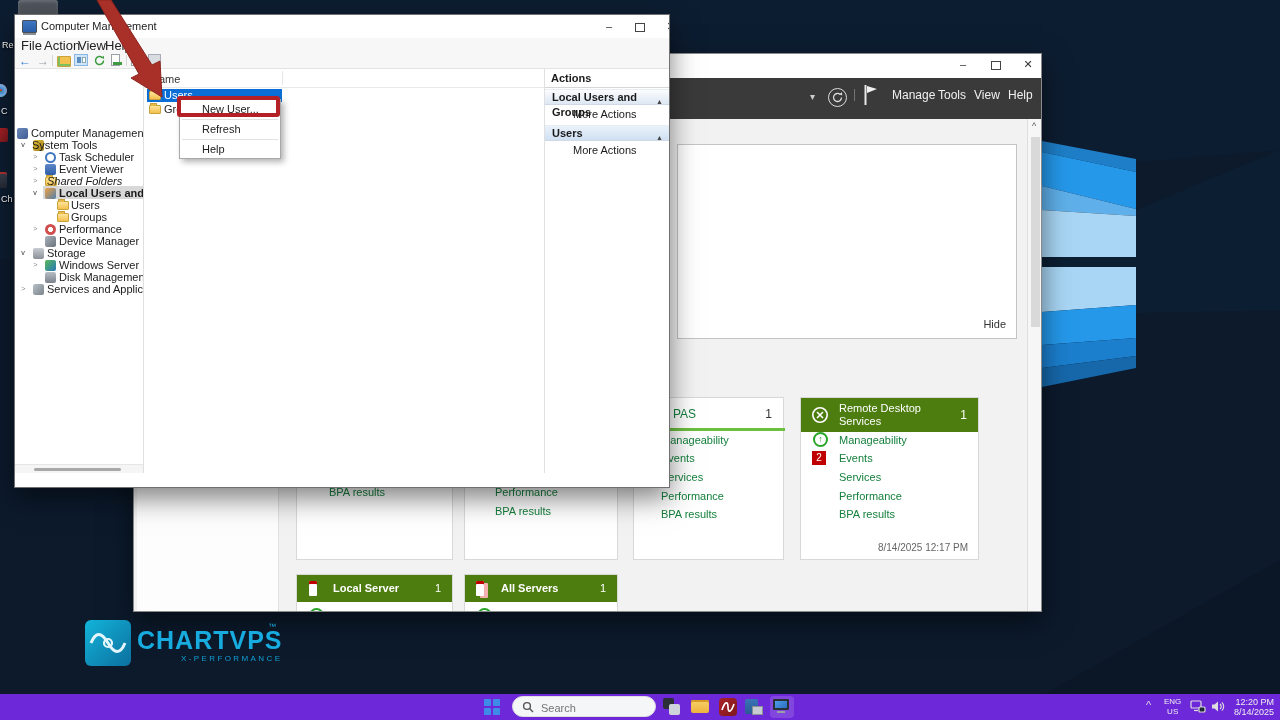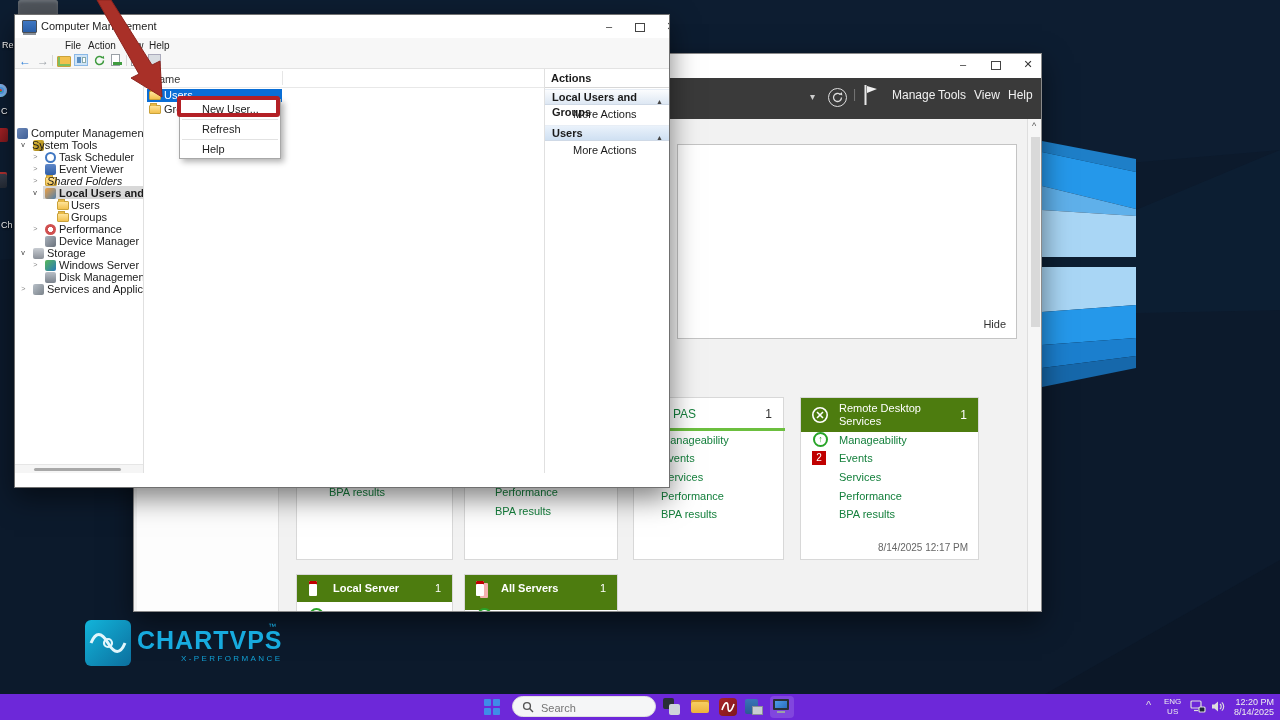--- a/index.html
+++ b/index.html
@@ -2,21 +2,21 @@
 <html><head>
 <meta charset="utf-8">
 <style>
   html,body{margin:0;padding:0;background:#000;}
   #screen{position:relative;width:1280px;height:720px;overflow:hidden;
     font-family:"Liberation Sans",sans-serif;background:#0c1a2c;color:#222;}
   .a{position:absolute;}
   .win{box-sizing:border-box;border:1px solid #7a7a7a;box-shadow:0 10px 26px rgba(0,0,0,.5);overflow:hidden;background:#fff;}
   .cap{width:30px;height:18px;text-align:center;line-height:17px;font-size:11px;color:#333;}
   .maxbox{display:inline-block;width:8px;height:7px;border:1px solid #444;margin-top:5px;}
-  .mi{font-size:10px;color:#222;padding:0 4px;line-height:15px;margin-left:44px;}
+  .mi{font-size:13px;color:#222;padding:0 4px;line-height:15px;}
   .trow{height:12px;line-height:12px;font-size:11px;white-space:nowrap;color:#1a1a1a;}
   .exp{position:absolute;font-size:8px;color:#888;transform:scale(.9,1);}
   .expv{color:#333;}
   .ti{position:absolute;width:11px;height:11px;border-radius:2px;}
   .fol{position:absolute;width:12px;height:9px;background:linear-gradient(180deg,#ffe49a,#f2c14e);border:1px solid #caa23a;border-radius:1px;box-sizing:border-box;}
   .fol:before{content:"";position:absolute;left:0;top:-3px;width:5px;height:2px;background:#e8b945;border:1px solid #caa23a;border-bottom:none;}
   .ctxitem{height:19px;line-height:19px;padding-left:22px;font-size:11px;color:#222;}
   .ctxsep{height:1px;background:#e2e2e2;margin:0 2px;}
   .asec{box-sizing:border-box;height:16px;background:linear-gradient(180deg,#fbfcfe,#dde7f3);border-top:1px solid #e8eef6;border-bottom:1px solid #cfd9e6;font-size:11px;font-weight:bold;line-height:15px;padding-left:7px;color:#1a1a1a;}
   .aitem{height:16px;font-size:11px;line-height:16px;padding-left:28px;color:#1a1a1a;}
@@ -53,21 +53,21 @@
       <polygon points="1042,345 1136,338 1136,356 1042,368" fill="#1b7fce"></polygon>
       <polygon points="1042,368 1136,356 1136,368 1042,387" fill="#1668ab"></polygon>
     </g>
   </svg>
 
   <div class="dlab" style="left:2px;top:40px">Re</div>
   <div class="a" style="left:-6px;top:84px;width:13px;height:13px;border-radius:50%;background:conic-gradient(#e04030 0 120deg,#30a040 120deg 240deg,#f2c020 240deg 360deg);box-shadow:inset 0 0 0 3px rgba(255,255,255,.25), inset 0 0 0 5px #4f9be8;"></div>
   <div class="dlab" style="left:1px;top:106px">C</div>
   <div class="a" style="left:-4px;top:128px;width:12px;height:14px;background:linear-gradient(135deg,#b02428,#7e181d);border-radius:2px;"></div>
   <div class="a" style="left:-5px;top:172px;width:12px;height:16px;background:linear-gradient(180deg,#3a4250,#252b36);border-radius:2px;box-shadow:inset 0 2px 0 #b03030;"></div>
-  <div class="dlab" style="left:1px;top:220px">Ch</div>
+  <div class="dlab" style="left:1px;top:194px">Ch</div>
 
   <div class="a" style="left:18px;top:0;width:40px;height:14px;background:#50555c;border-radius:3px 3px 0 0;box-shadow:inset 0 2px 3px #6a7077;"></div>
 
   <div class="a win" style="left:133px;top:53px;width:909px;height:559px;border-color:#8a8a8a;">
 
     <div class="a" style="left:0;top:0;width:909px;height:24px;background:#fff;border-bottom:1px solid #e6e6e6;"></div>
     <div class="a cap" style="left:814px;top:2px;"><span>–</span></div>
     <div class="a cap" style="left:847px;top:2px;"><span class="maxbox"></span></div>
     <div class="a cap" style="left:879px;top:2px;"><span>✕</span></div>
 
@@ -140,21 +140,21 @@
 
     <div class="tile" style="left:162px;top:520px;width:157px;height:70px;">
       <div class="redhead" style="height:27px;">
         <span class="a" style="left:12px;top:6px;width:8px;height:15px;background:#fff;border-radius:1px;box-shadow:inset 0 3px 0 #c00000, inset 0 4px 0 #fff;"></span>
         <span class="a" style="left:36px;top:7px;font-size:11px;font-weight:bold;">Local Server</span>
         <span class="tcount" style="top:7px;color:#fff;font-size:11px;">1</span>
       </div>
       <div class="gcirc" style="left:12px;top:33px;">↑</div>
     </div>
     <div class="tile" style="left:330px;top:520px;width:154px;height:70px;">
-      <div class="redhead" style="height:35px;padding-left:33px;">
+      <div class="redhead" style="height:27px;padding-left:33px;">
         <span class="a" style="left:11px;top:6px;width:8px;height:15px;background:#fff;border-radius:1px;box-shadow:4px 2px 0 #f4b0b0, inset 0 3px 0 #c00000, inset 0 4px 0 #fff;"></span>
         <span class="a" style="left:36px;top:7px;font-size:11px;font-weight:bold;">All Servers</span>
         <span class="tcount" style="top:7px;color:#fff;font-size:11px;">1</span>
       </div>
       <div class="gcirc" style="left:12px;top:33px;">↑</div>
     </div>
 
     <div class="a" style="left:893px;top:65px;width:16px;height:494px;background:#f6f6f6;border-left:1px solid #dedede;box-sizing:border-box;">
       <div class="a" style="left:4px;top:2px;font-size:9px;color:#555;">^</div>
       <div class="a" style="left:3px;top:18px;width:9px;height:190px;background:#d9d9d9;"></div>

